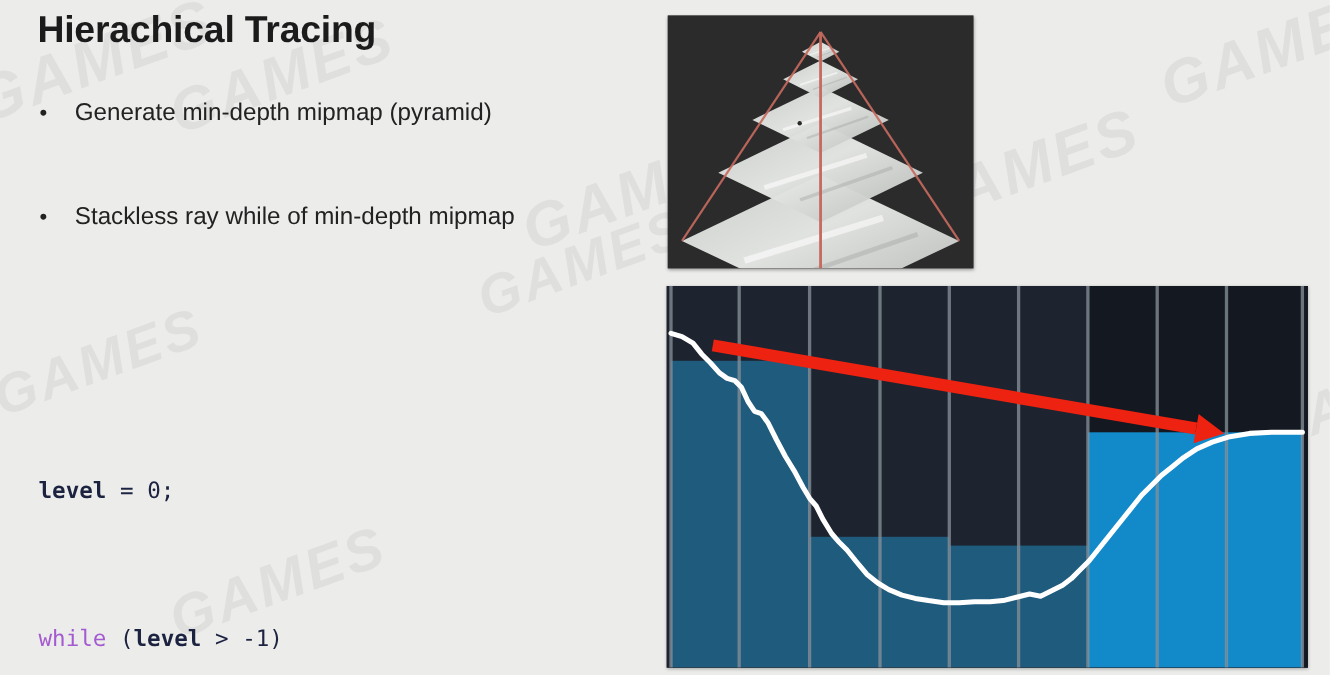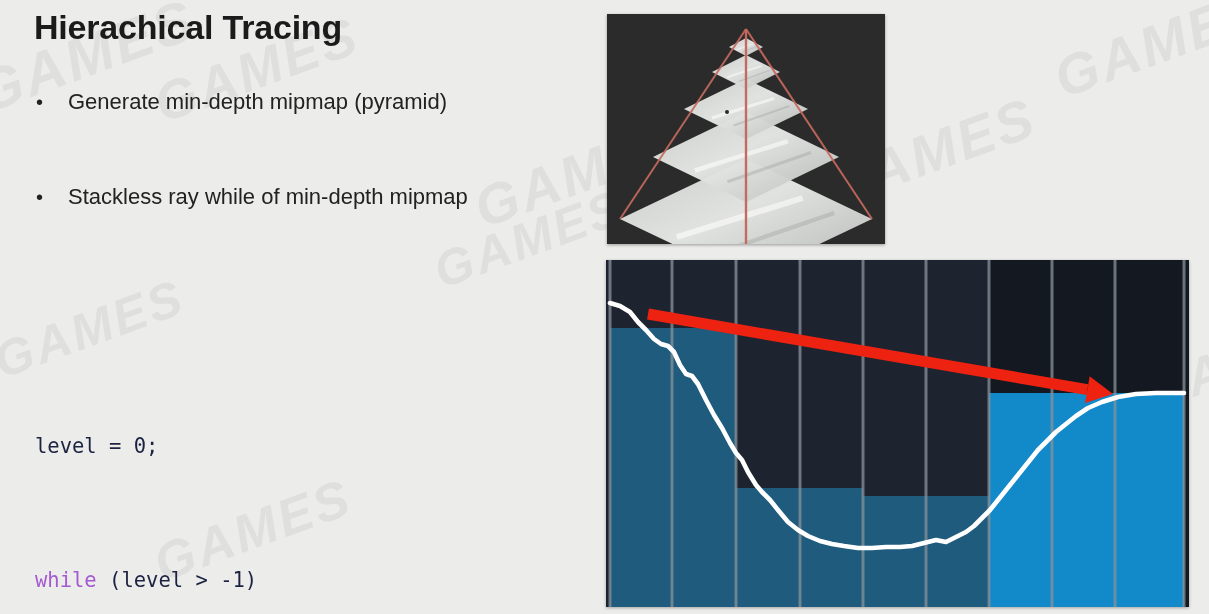--- a/index.html
+++ b/index.html
@@ -75,21 +75,21 @@
     left: 35px;
     top: 296px;
     font-family: "DejaVu Sans Mono", monospace;
     font-size: 20.5px;
     line-height: 33.5px;
     white-space: pre;
     color: #1c2340;
   }
   #code .ln { position: relative; height: 33.5px; }
   .tok-kw   { color: #a45ad0; }
-  .tok-id   { color: #1c2340; }
+  .tok-id   { color: #1c2340; font-weight: bold; }
   .tok-num  { color: #1c2340; }
   .tok-punct{ color: #1c2340; }
 
   
   #pyramid-figure {
     position: absolute;
     left: 607px;
     top: 14px;
     width: 278px;
     height: 230px;

